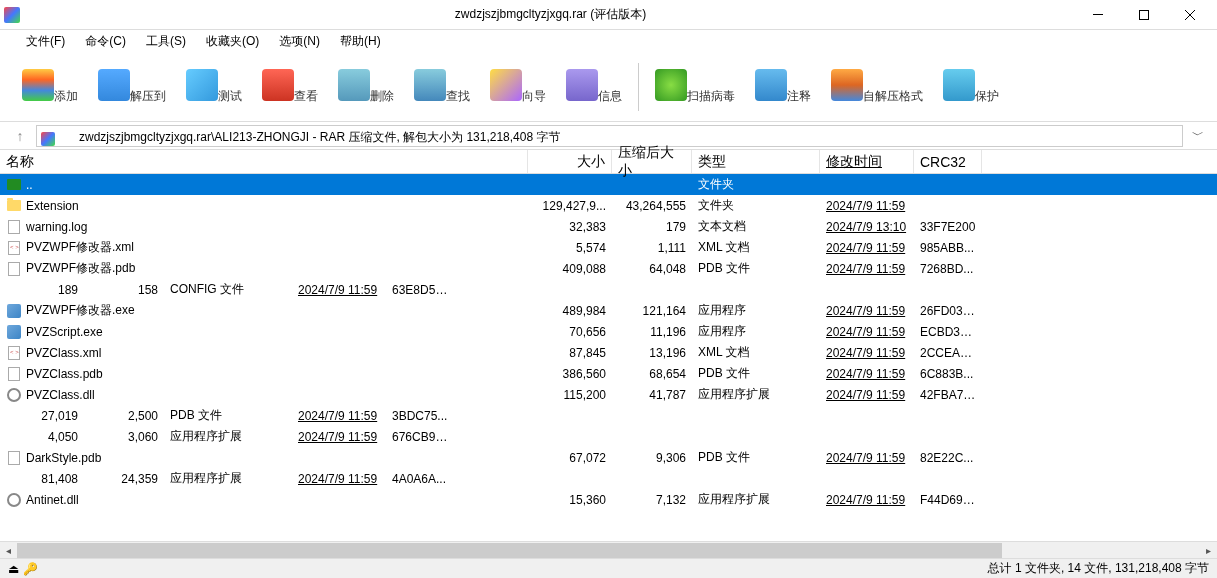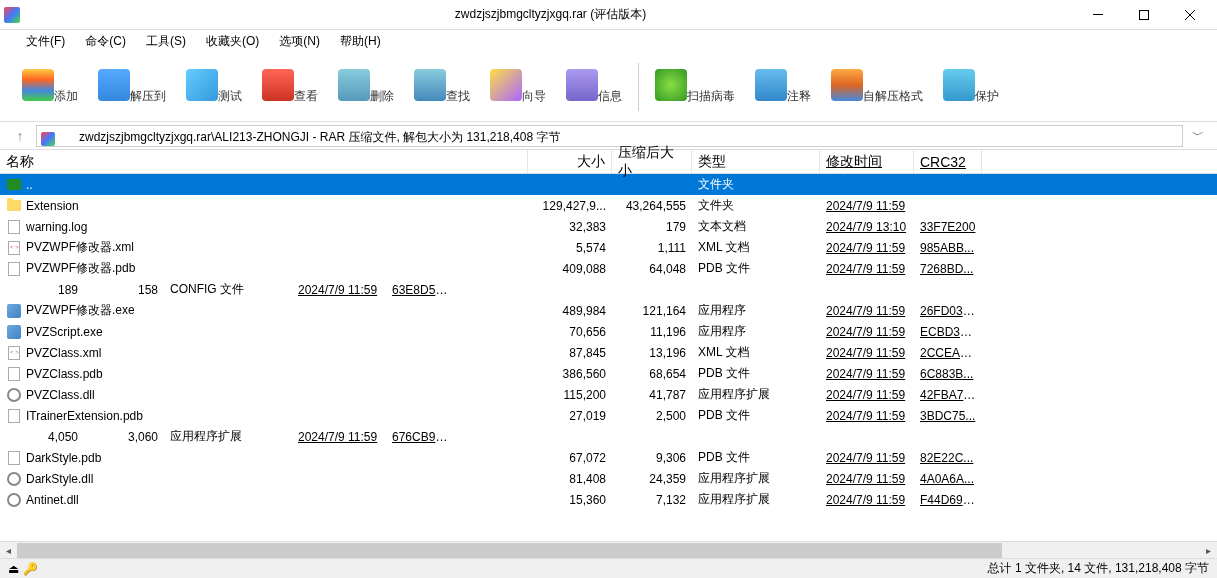--- a/index.html
+++ b/index.html
@@ -40,21 +40,21 @@
     
     .statusbar { position: absolute; bottom: 0; left: 0; right: 0; height: 20px; display: flex; align-items: center; padding: 0 8px; background: #f0f0f0; border-top: 1px solid #ddd; font-size: 12px; }
     .status-icons { display: flex; gap: 4px; align-items: center; }
     .status-text { flex: 1; text-align: right; }
     
     .col-name { width: 528px; }
     .col-size { width: 84px; }
     .col-compressed { width: 80px; }
     .col-type { width: 128px; }
     .col-date { width: 94px; text-decoration: underline; }
-    .col-crc { width: 68px; text-decoration: underline; }
+    .col-crc { width: 68px; }
     
     .folder-icon { background: #FFD968; width: 14px; height: 11px; border-radius: 1px; position: relative; }
     .folder-icon::before { content: ''; position: absolute; top: -2px; left: 0; width: 6px; height: 2px; background: #FFD968; border-radius: 1px 1px 0 0; }
     .page-icon { width: 12px; height: 14px; background: #fff; border: 1px solid #aaa; position: relative; }
     .page-icon.xml::after { content: '< >'; font-size: 6px; position: absolute; top: 2px; left: 1px; color: #c55; }
     .exe-icon { width: 14px; height: 14px; background: linear-gradient(135deg, #6fa8dc, #3d85c6); border-radius: 2px; }
     .gear-icon { width: 14px; height: 14px; border: 2px solid #888; border-radius: 50%; position: relative; }
     .up-icon { background: #228B22; width: 14px; height: 11px; border-radius: 1px; }
     .scrollbar-track { position: absolute; bottom: 20px; left: 0; right: 0; height: 17px; background: #f0f0f0; border-top: 1px solid #ddd; display: flex; align-items: center; }
     .scrollbar-thumb { position: absolute; left: 0; width: 985px; height: 15px; background: #ccc; }
@@ -296,26 +296,20 @@
         </span>
         <span>PVZClass.dll</span>
       </div>
       <div class="cell col-size right">115,200</div>
       <div class="cell col-compressed right">41,787</div>
       <div class="cell col-type">应用程序扩展</div>
       <div class="cell col-date">2024/7/9 11:59</div>
       <div class="cell col-crc">42FBA7CF</div>
     </div>
     <div class="file-row">
-      <div class="cell col-name name-cell">
-        <span class="file-icon">
-          <div class="page-icon"></div>
-        </span>
-        <span>ITrainerExtension.pdb</span>
-      </div>
       <div class="cell col-size right">27,019</div>
       <div class="cell col-compressed right">2,500</div>
       <div class="cell col-type">PDB 文件</div>
       <div class="cell col-date">2024/7/9 11:59</div>
       <div class="cell col-crc">3BDC75...</div>
     </div>
     <div class="file-row">
       <div class="cell col-size right">4,050</div>
       <div class="cell col-compressed right">3,060</div>
       <div class="cell col-type">应用程序扩展</div>
@@ -329,26 +323,20 @@
         </span>
         <span>DarkStyle.pdb</span>
       </div>
       <div class="cell col-size right">67,072</div>
       <div class="cell col-compressed right">9,306</div>
       <div class="cell col-type">PDB 文件</div>
       <div class="cell col-date">2024/7/9 11:59</div>
       <div class="cell col-crc">82E22C...</div>
     </div>
     <div class="file-row">
-      <div class="cell col-name name-cell">
-        <span class="file-icon">
-          <div class="gear-icon"></div>
-        </span>
-        <span>DarkStyle.dll</span>
-      </div>
       <div class="cell col-size right">81,408</div>
       <div class="cell col-compressed right">24,359</div>
       <div class="cell col-type">应用程序扩展</div>
       <div class="cell col-date">2024/7/9 11:59</div>
       <div class="cell col-crc">4A0A6A...</div>
     </div>
     <div class="file-row">
       <div class="cell col-name name-cell">
         <span class="file-icon">
           <div class="gear-icon"></div>

